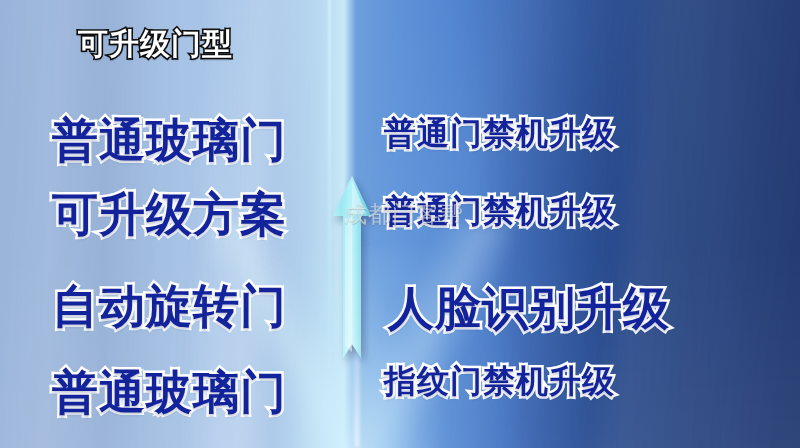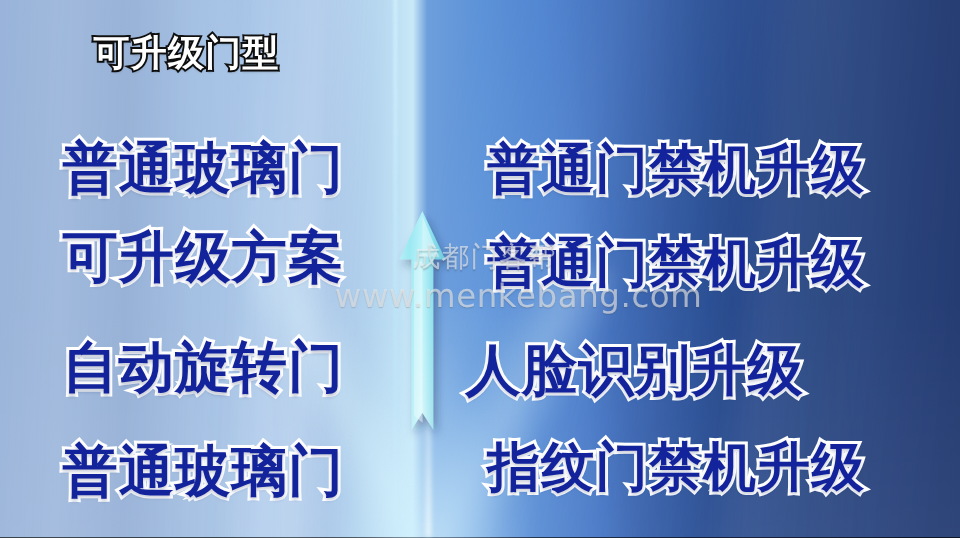--- a/index.html
+++ b/index.html
@@ -174,21 +174,21 @@
     font-weight: 700;
     color: #12239B;
     white-space: nowrap;
     -webkit-text-stroke: 5px #FFFFFF;
     paint-order: stroke fill;
     letter-spacing: 1px;
     text-shadow: 0 2px 3px rgba(20,40,90,0.25);
   }
   .col-left  .row-text { font-size: 46px; left: 52px; }
   .col-right .row-text { font-size: 46px; left: 388px; }
-  .col-right .row-text.wide { font-size: 44px; left: 406px; text-align: center; }
+  .col-right .row-text.wide { font-size: 32px; left: 384px; text-align: center; }
 
   .r0 { top: 110px; }
   .r1 { top: 184px; }
   .r2 { top: 276px; }
   .r3 { top: 362px; }
 
   .col-right .r0 { top: 112px; }
   .col-right .r1 { top: 190px; }
   .col-right .r2 { top: 278px; font-family: Liberation Mono, monospace; }
   .col-right .r3 { top: 360px; }
@@ -271,15 +271,14 @@
   </div>
 
   <div class="col-right">
     <div class="row-text wide r0">普通门禁机升级</div>
     <div class="row-text wide r1">普通门禁机升级</div>
     <div class="row-text r2">人脸识别升级</div>
     <div class="row-text wide r3">指纹门禁机升级</div>
   </div>
 
   <div class="wm wm-cn">成都门客帮</div>
-  <div class="wm wm-url">www.menkebang.com</div>
 
 </div>
 
 </body></html>

